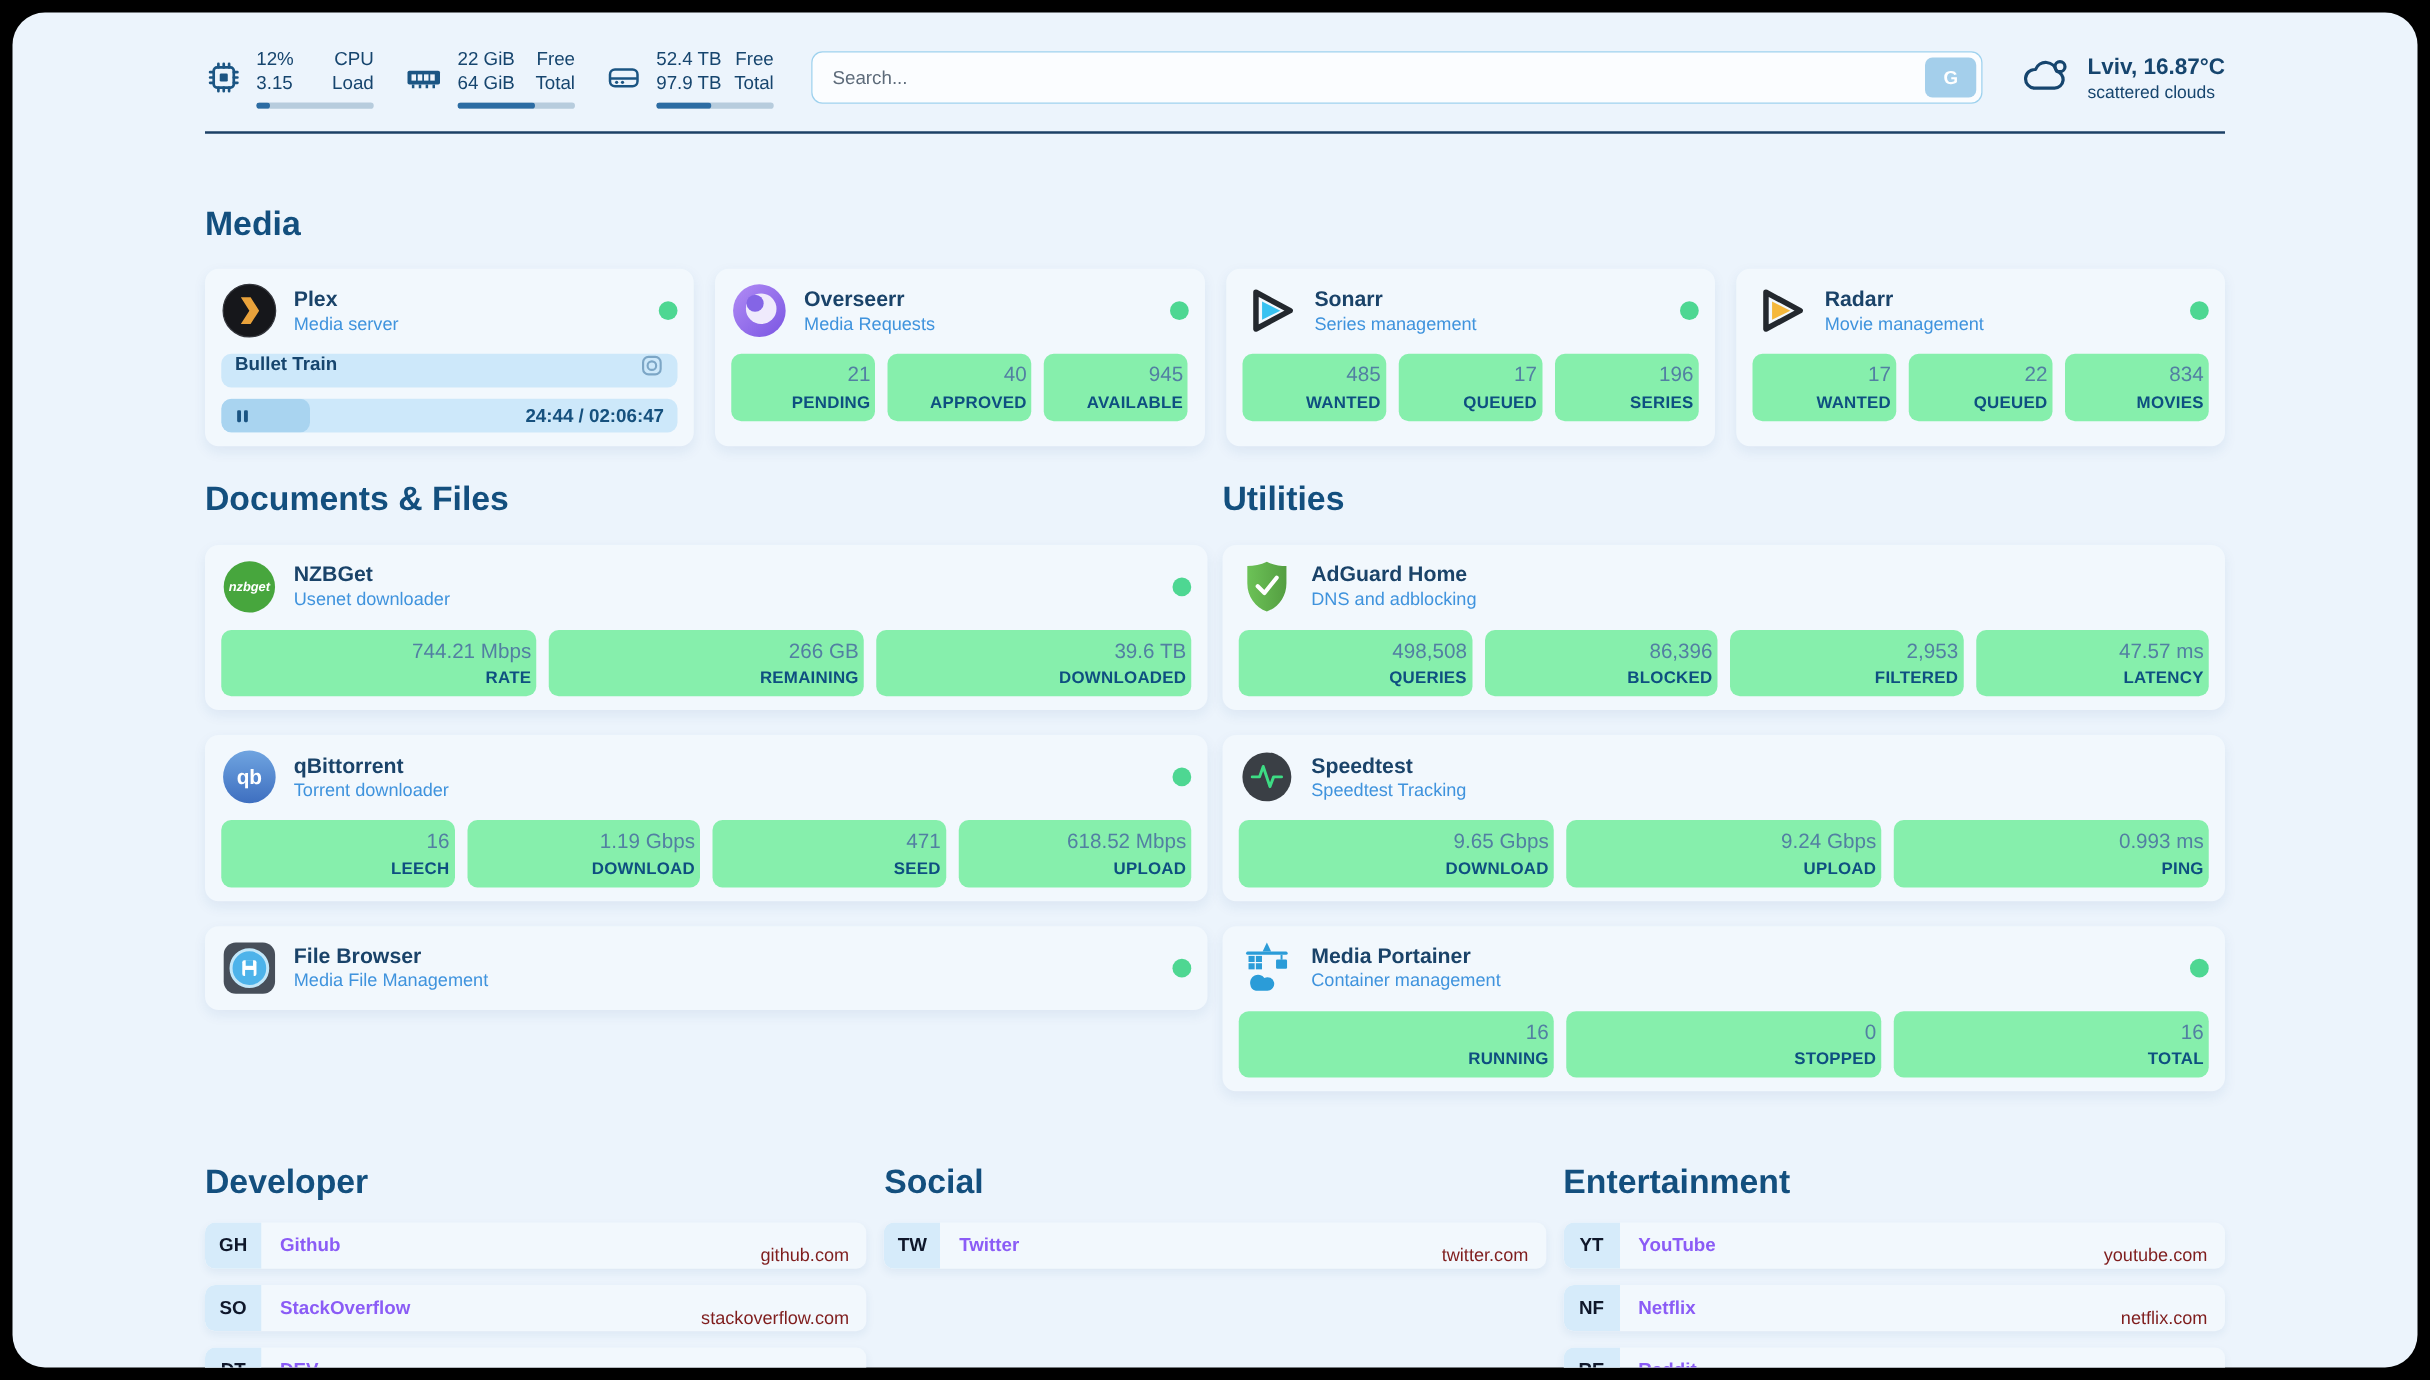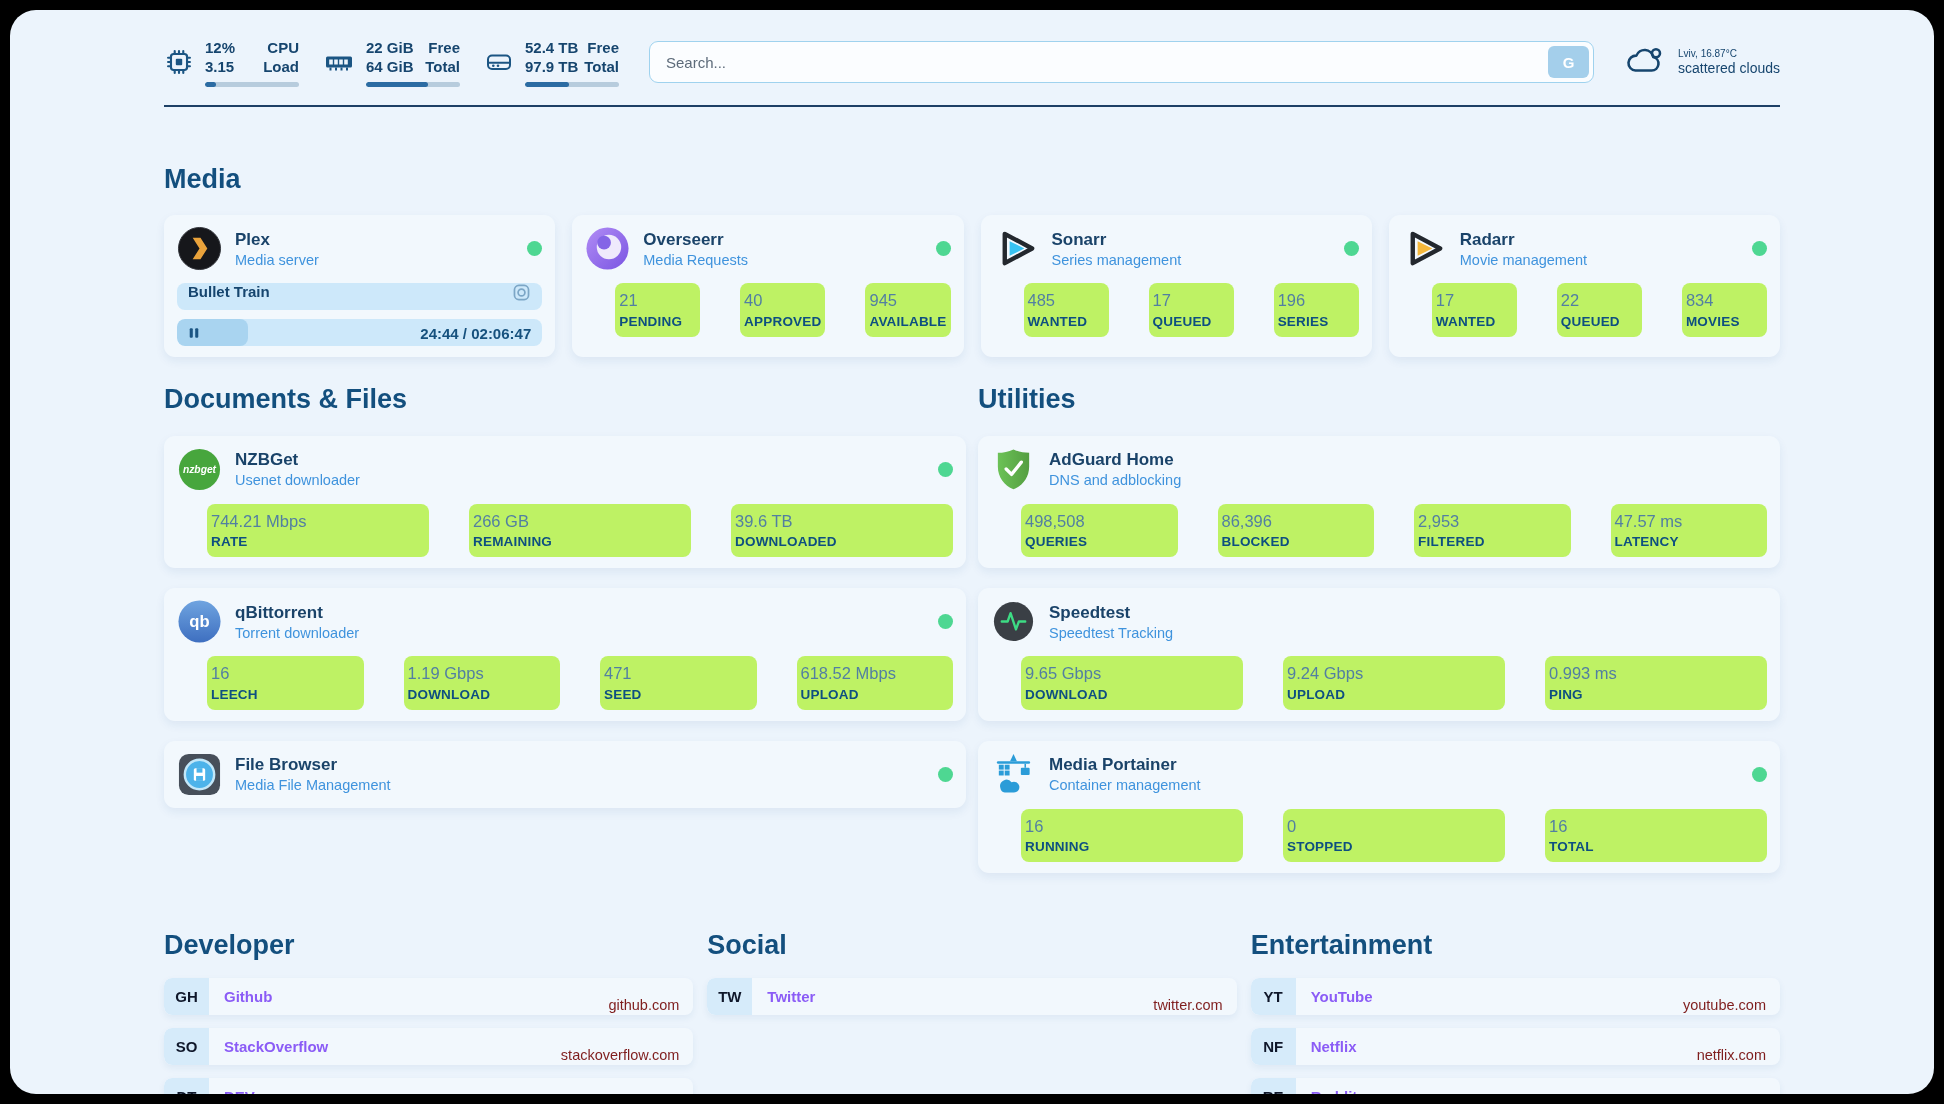--- a/index.html
+++ b/index.html
@@ -6,55 +6,55 @@
     font-family:"Liberation Sans","DejaVu Sans",sans-serif;}
   .page{position:absolute;left:10px;top:10px;width:1924px;height:1084px;background:#ecf4fc;
     border-radius:26px;box-sizing:border-box;padding:24px 154px 0 154px;overflow:hidden;}
 
   
   .topbar{display:flex;align-items:center;height:56px;}
   .widgets{display:flex;align-items:center;gap:24px;}
   .widget{display:flex;align-items:center;gap:11px;}
   .widget svg{display:block;}
   .w-body{width:94px;}
-  .w-row{display:flex;justify-content:space-between;font-size:15px;font-weight:700;color:#16456e;line-height:1.3;}
+  .w-row{display:flex;justify-content:space-between;font-size:15px;font-weight:400;color:#16456e;line-height:1.3;}
   .w-bar{margin-top:5px;height:5px;background:#b7ccdd;border-radius:3px;overflow:hidden;}
   .w-fill{height:100%;background:#2c6ca3;border-radius:3px;}
 
   .searchwrap{flex:1;position:relative;margin:0 30px;height:42px;}
   .searchwrap input{width:100%;height:100%;box-sizing:border-box;border:1.5px solid #9fd2ee;border-radius:9px;
     background:#fbfdff;padding:0 56px 0 16px;font-size:15px;color:#2c3e50;outline:none;
     font-family:"Liberation Sans",sans-serif;}
   .searchwrap input::placeholder{color:#5d6b7a;opacity:1;}
   .search-btn{position:absolute;right:5px;top:5px;bottom:5px;width:41px;border:none;border-radius:6px;
     background:#a4cfeb;color:#ffffff;font-size:15px;font-weight:700;cursor:pointer;
     font-family:"Liberation Sans",sans-serif;}
 
   .weather{display:flex;align-items:center;gap:12px;}
-  .weather-text div:first-child{font-size:10px;font-weight:400;color:#16456e;}
+  .weather-text div:first-child{font-size:18px;font-weight:700;color:#16456e;}
   .weather-text div:last-child{font-size:14px;color:#16456e;margin-top:1px;}
 
   .divider{border-bottom:2px solid #1d4066;margin-top:15px;}
 
   
   .sec-title{font-size:27px;font-weight:600;color:#134f7e;line-height:1.2;}
   .media-title{margin-top:56px;}
   .media-grid{display:grid;grid-template-columns:repeat(4,1fr);gap:17px;margin-top:20px;}
 
   .card{background:#f2f8fd;border-radius:11px;box-shadow:0 4px 10px rgba(25,80,140,.08);
     box-sizing:border-box;padding:11px 13px;}
   .card-head{display:flex;align-items:center;}
   .app-icon{width:45px;height:45px;margin-right:13px;flex:0 0 auto;}
   .app-icon svg{display:block;width:45px;height:45px;}
   .app-name{font-size:17px;font-weight:600;color:#1a4369;line-height:1.25;}
   .app-sub{font-size:14.5px;color:#3f93dd;line-height:1.25;margin-top:1px;}
   .dot{width:15px;height:15px;border-radius:50%;background:#4ed792;margin-left:auto;align-self:center;flex:0 0 auto;}
 
   .stats{display:flex;gap:10px;margin-top:12px;}
-  .stat{flex:1;background:#bef264;border-radius:8px;text-align:left;padding:7px 4px 8px 4px;margin-left:30px;}
+  .stat{flex:1;background:#86efac;border-radius:8px;text-align:right;padding:7px 4px 8px 4px;}
   .stat-val{font-size:16.5px;color:#527fa2;line-height:1.3;}
   .stat-lab{font-size:13.5px;font-weight:700;color:#0e4f80;margin-top:2px;letter-spacing:.2px;}
 
   
   .np-bar{margin-top:12px;height:27px;background:#cde8fa;border-radius:8px;display:flex;align-items:flex-start;padding:0 11px;}
   .np-title{font-size:15px;font-weight:600;color:#16456e;}
   .np-bar svg{margin-left:auto;display:block;}
   .np-progress{margin-top:9px;height:27px;background:#cde8fa;border-radius:8px;position:relative;overflow:hidden;}
   .np-fill{position:absolute;left:0;top:0;bottom:0;background:#a9d4f0;border-radius:8px;}
   .np-pause{position:absolute;left:11px;top:50%;transform:translateY(-50%);cursor:pointer;line-height:0;}

